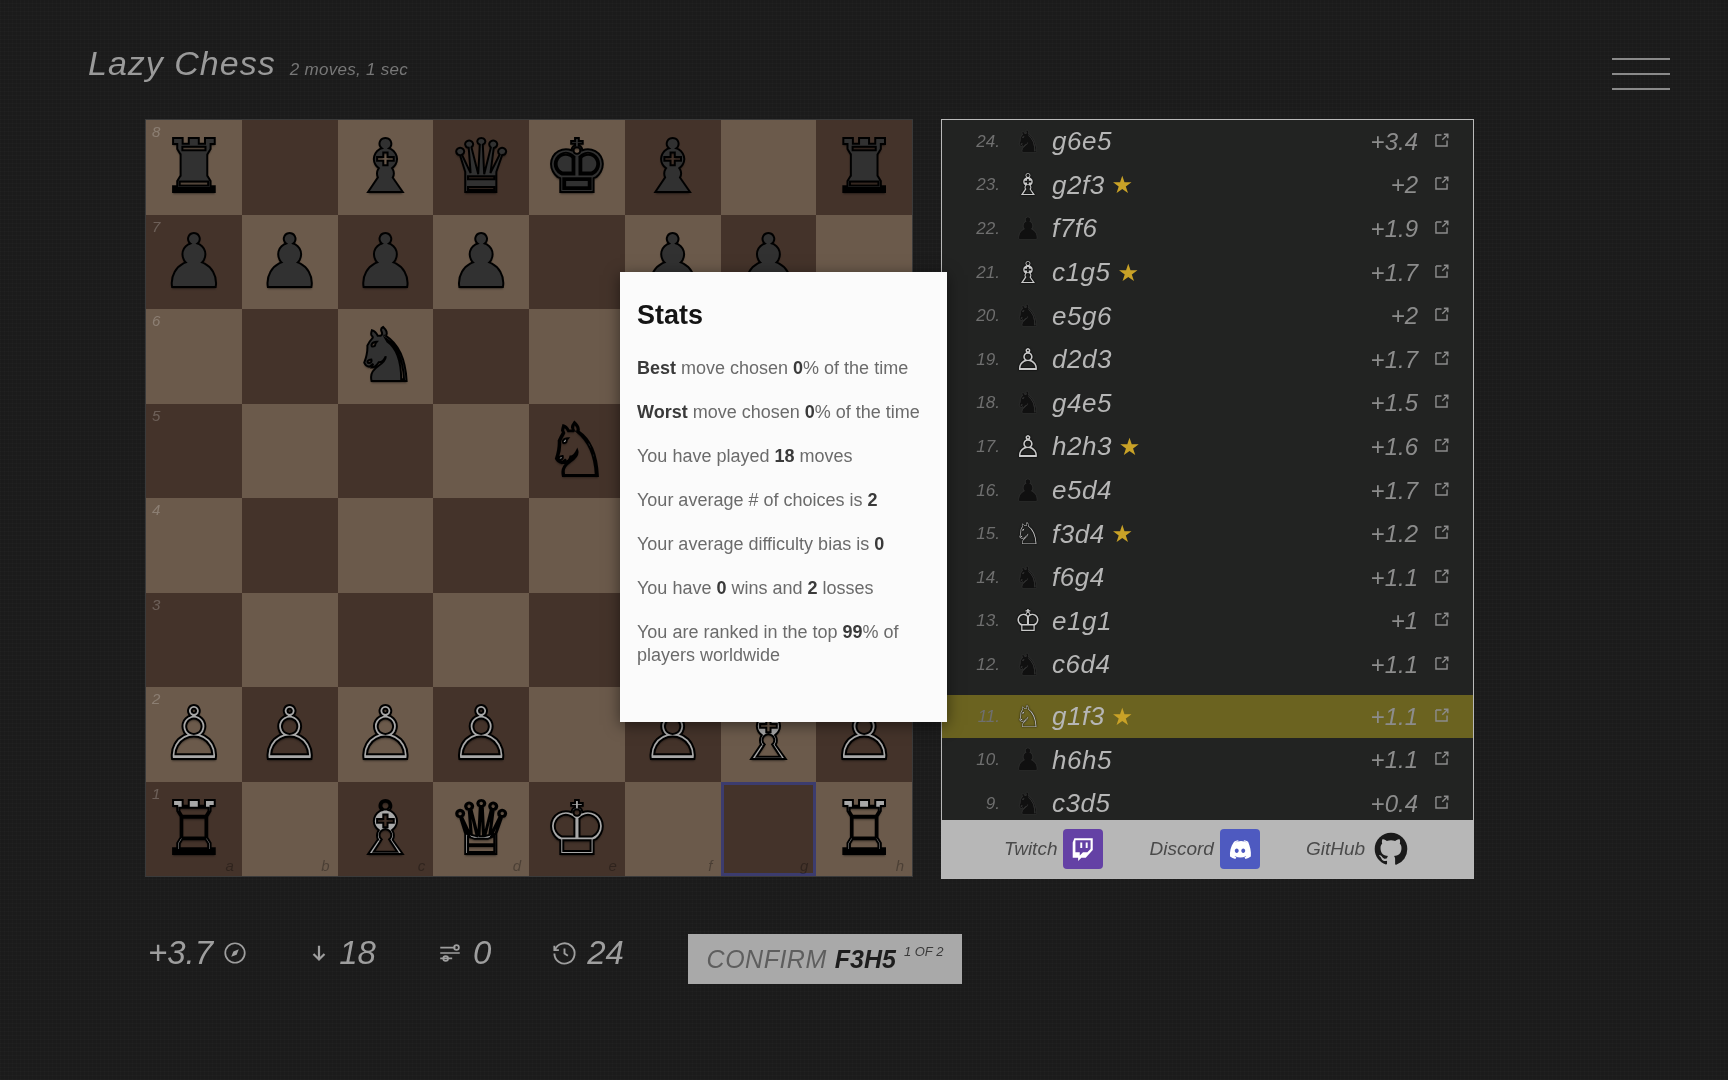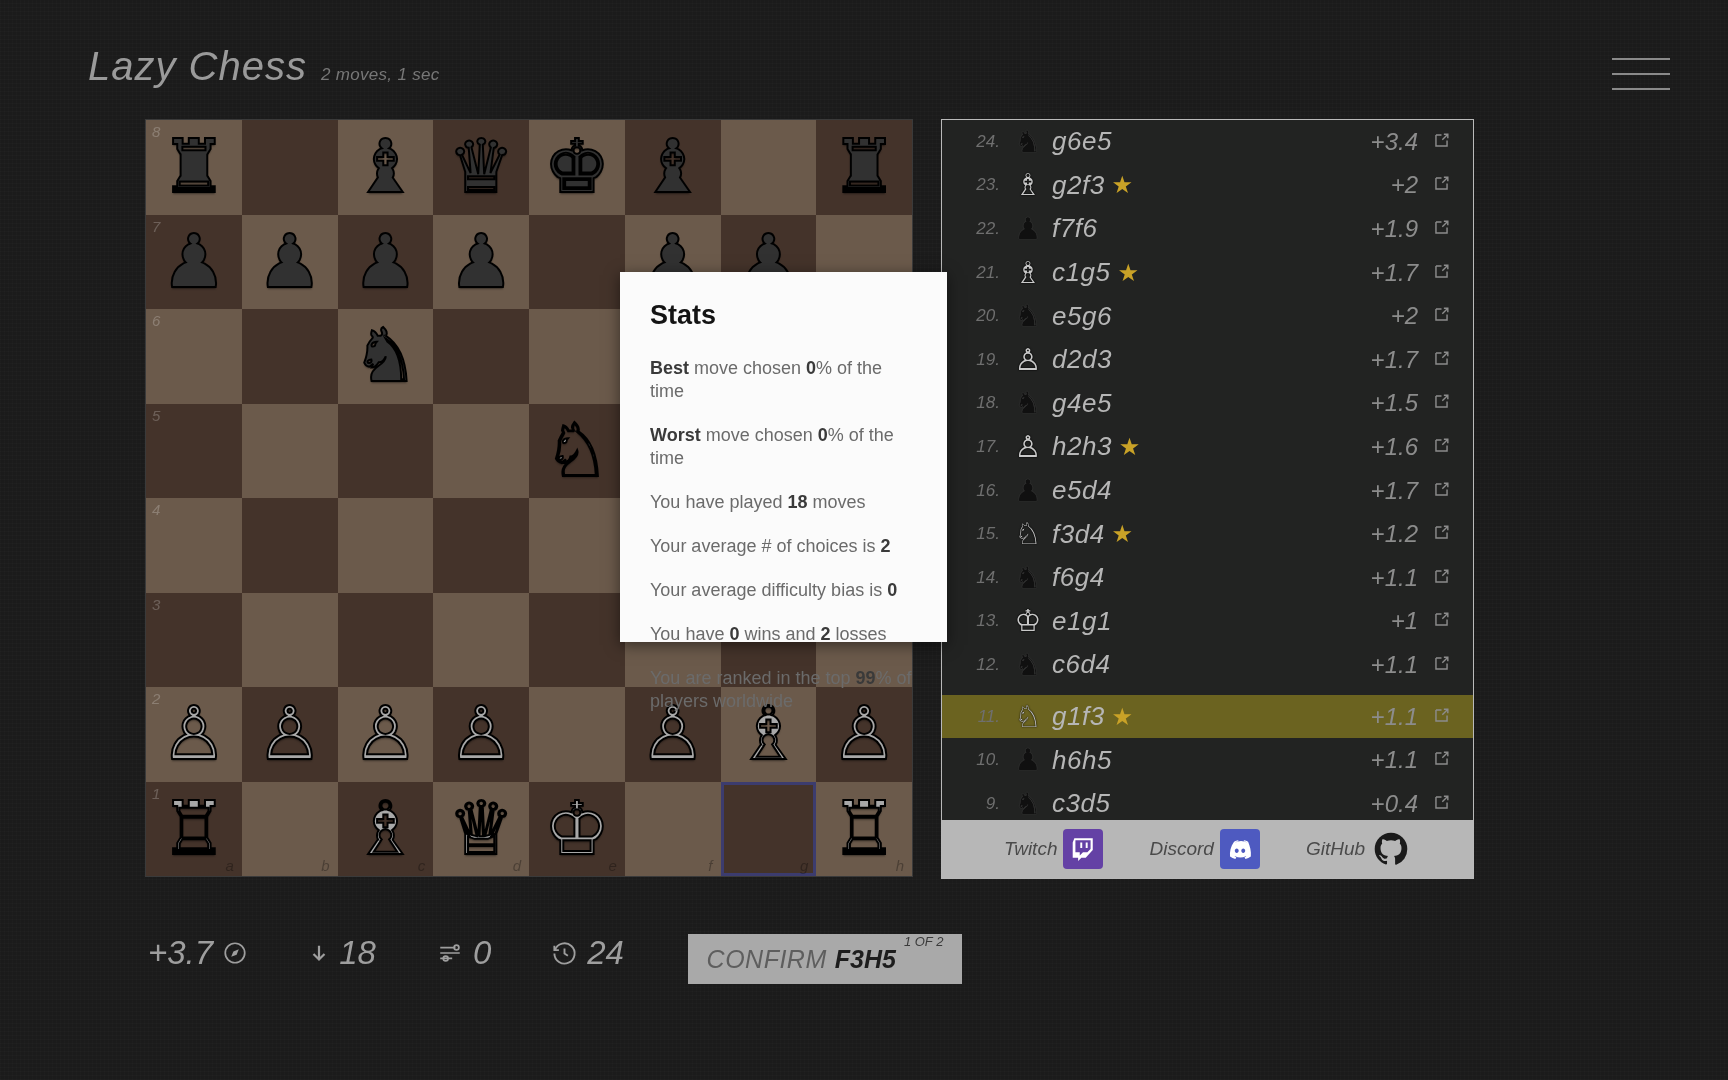--- a/index.html
+++ b/index.html
@@ -20,21 +20,21 @@
 
   
   #header {
     position: absolute; left: 0; top: 0; width: 1728px; height: 118px;
   }
   #title-wrap {
     position: absolute; left: 88px; top: 46px;
     display: flex; align-items: baseline; gap: 14px;
   }
   #app-title {
-    font-size: 40px; font-style: italic; font-weight: 400;
+    font-size: 34px; font-style: italic; font-weight: 400;
     color: #9a9a9a; letter-spacing: 1px; line-height: 1;
   }
   #app-subtitle {
     font-size: 17px; font-style: italic; color: #777; letter-spacing: .3px;
   }
   #menu-button {
     position: absolute; right: 58px; top: 52px;
     width: 58px; height: 44px; cursor: pointer;
     display: flex; flex-direction: column; justify-content: space-between;
     padding: 6px 0;
@@ -126,37 +126,37 @@
   .stat-icon { display: inline-flex; align-items: center; color: #9e9e9e; }
 
   #confirm-button {
     position: absolute; left: 688px; bottom: 96px;
     width: 274px; height: 50px; background: #a9a9a9;
     display: flex; align-items: center; justify-content: center; gap: 8px;
     cursor: pointer; border: none; text-align: right;
   }
   #confirm-label { font-size: 25px; font-style: italic; color: #5e5e5e; letter-spacing: .5px; }
   #confirm-move { font-size: 25px; font-style: italic; font-weight: 700; color: #1d1d1d; }
-  #confirm-count { font-size: 13px; font-style: italic; color: #3a3a3a; align-self: flex-start; }
+  #confirm-count { font-size: 13px; font-style: italic; color: #3a3a3a; align-self: flex-start; margin-top: 10px; }
 
   #status-right {
     position: absolute; right: 54px; bottom: 88px;
     display: grid; grid-template-columns: repeat(3, auto); gap: 4px 42px;
     justify-items: start;
   }
   .sr-cell { font-size: 27px; font-style: italic; color: #8f8f8f; white-space: nowrap; }
   .sr-cell b { font-weight: 700; color: #bdbdbd; }
 
   
   #stats-dialog {
     position: absolute; left: 620px; top: 272px;
-    width: 327px; height: 370px;
+    width: 327px; height: 450px;
     background: #fbfbfb;
     box-shadow: 0 3px 14px rgba(0,0,0,.5);
-    padding: 28px 30px;
+    padding: 28px 17px;
   }
   #stats-title { font-size: 27px; font-weight: 700; color: #141414; margin-bottom: 26px; }
   .stats-line {
     font-size: 18px; color: #6b6b6b; line-height: 1.28; margin-bottom: 21px;
   }
   .stats-line b { color: #3a3a3a; font-weight: 700; }
 </style>
 </head>
 <body>
 

